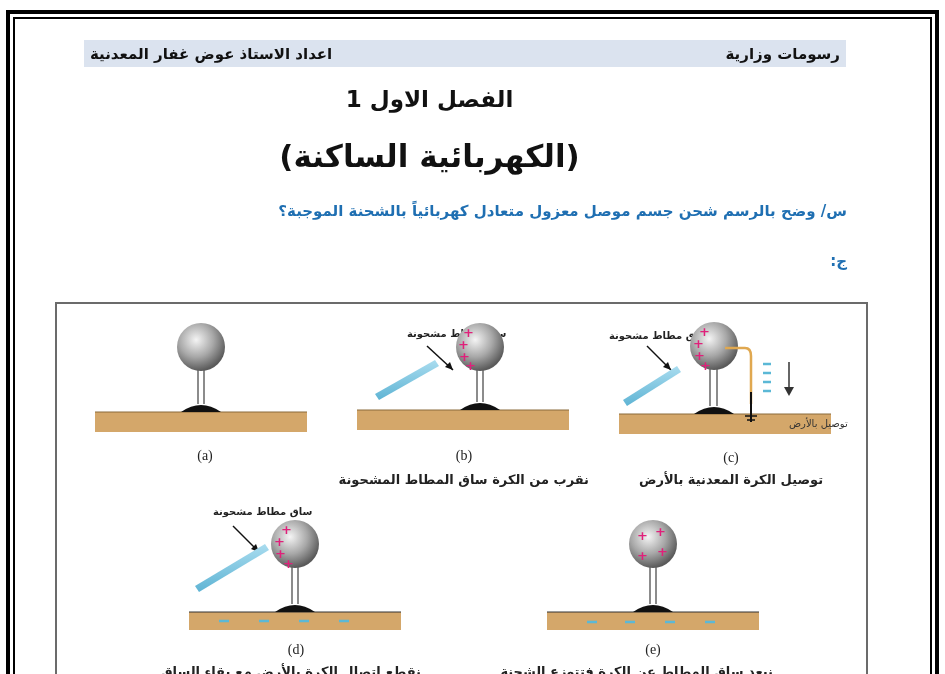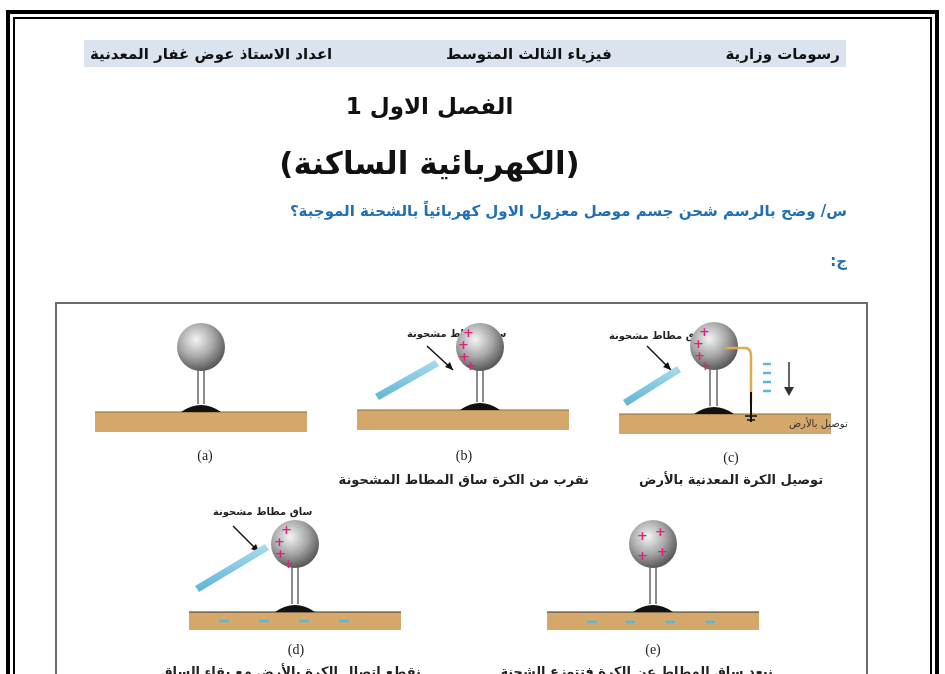--- a/index.html
+++ b/index.html
@@ -1,49 +1,48 @@
 <!DOCTYPE html>
 <html><head>
 <meta charset="utf-8">
 <style>
   html, body { margin: 0; padding: 0; background: #ffffff; }
   body { width: 945px; height: 674px; position: relative; overflow: hidden; font-family: "DejaVu Sans", sans-serif; }
   .frame-outer { position: absolute; left: 6px; top: 10px; width: 933px; height: 680px; border: 4px solid #000; box-sizing: border-box; }
   .frame-inner { position: absolute; left: 13px; top: 17px; width: 919px; height: 680px; border: 2px solid #000; box-sizing: border-box; }
   .header-band { position: absolute; left: 84px; top: 40px; width: 762px; height: 27px; background: #dbe3ef; direction: rtl; display: flex; align-items: center; justify-content: space-between; padding: 0 6px; box-sizing: border-box; }
   .header-band span { font-family: "DejaVu Sans", sans-serif; font-weight: bold; font-size: 15px; color: #111; }
-  .title { position: absolute; left: 0; width: 859px; text-align: center; direction: rtl; font-weight: bold; color: #111; margin-top: 7px; }
+  .title { position: absolute; left: 0; width: 859px; text-align: center; direction: rtl; font-weight: bold; color: #111; }
   .title1 { top: 86px; font-size: 23px; }
   .title2 { top: 138px; font-size: 31px; }
   .question { position: absolute; right: 98px; top: 202px; direction: rtl; font-weight: bold; font-size: 15px; color: #1f6fb2; }
   .answer { position: absolute; right: 98px; top: 252px; direction: rtl; font-weight: bold; font-size: 15px; color: #1f6fb2; }
   .figure-box { position: absolute; left: 55px; top: 302px; width: 813px; height: 400px; border-top: 2px solid #6b6b6b; border-left: 2px solid #6b6b6b; border-right: 2px solid #6b6b6b; box-sizing: border-box; background: #fff; }
   .panel { position: absolute; }
   .panel svg { position: absolute; left: 0; top: 0; overflow: visible; }
   .panel-letter { position: absolute; width: 100%; text-align: center; font-family: "Liberation Serif", serif; font-size: 14px; color: #222; }
   .panel-caption { position: absolute; width: 100%; text-align: center; direction: rtl; font-weight: bold; font-size: 13px; color: #222; white-space: nowrap; }
   .rod-label { position: absolute; direction: rtl; font-size: 10px; font-weight: bold; color: #222; white-space: nowrap; }
   .ground-label { position: absolute; direction: rtl; font-size: 10px; color: #333; white-space: nowrap; }
 </style>
 </head>
 <body>
 
 <div class="frame-outer"></div>
 <div class="frame-inner"></div>
 
 <div class="header-band">
   <span>رسومات وزارية</span>
-  <span>فيزياء الثالث المتوسط</span>
   <span>اعداد الاستاذ عوض غفار المعدنية</span>
 </div>
 
 <div class="title title1">الفصل الاول 1</div>
 <div class="title title2">(الكهربائية الساكنة)</div>
 
-<div class="question">س/ وضح بالرسم شحن جسم موصل معزول الاول كهربائياً بالشحنة الموجبة؟</div>
+<div class="question">س/ وضح بالرسم شحن جسم موصل معزول متعادل كهربائياً بالشحنة الموجبة؟</div>
 <div class="answer">ج:</div>
 
 <svg width="0" height="0" style="position:absolute">
   <defs>
     <radialGradient id="sphereGrad" cx="40%" cy="35%" r="65%">
       <stop offset="0%" stop-color="#f4f4f4"></stop>
       <stop offset="55%" stop-color="#a8a8a8"></stop>
       <stop offset="100%" stop-color="#5a5a5a"></stop>
     </radialGradient>
     <linearGradient id="rodGrad" x1="0" y1="0" x2="0" y2="1">

